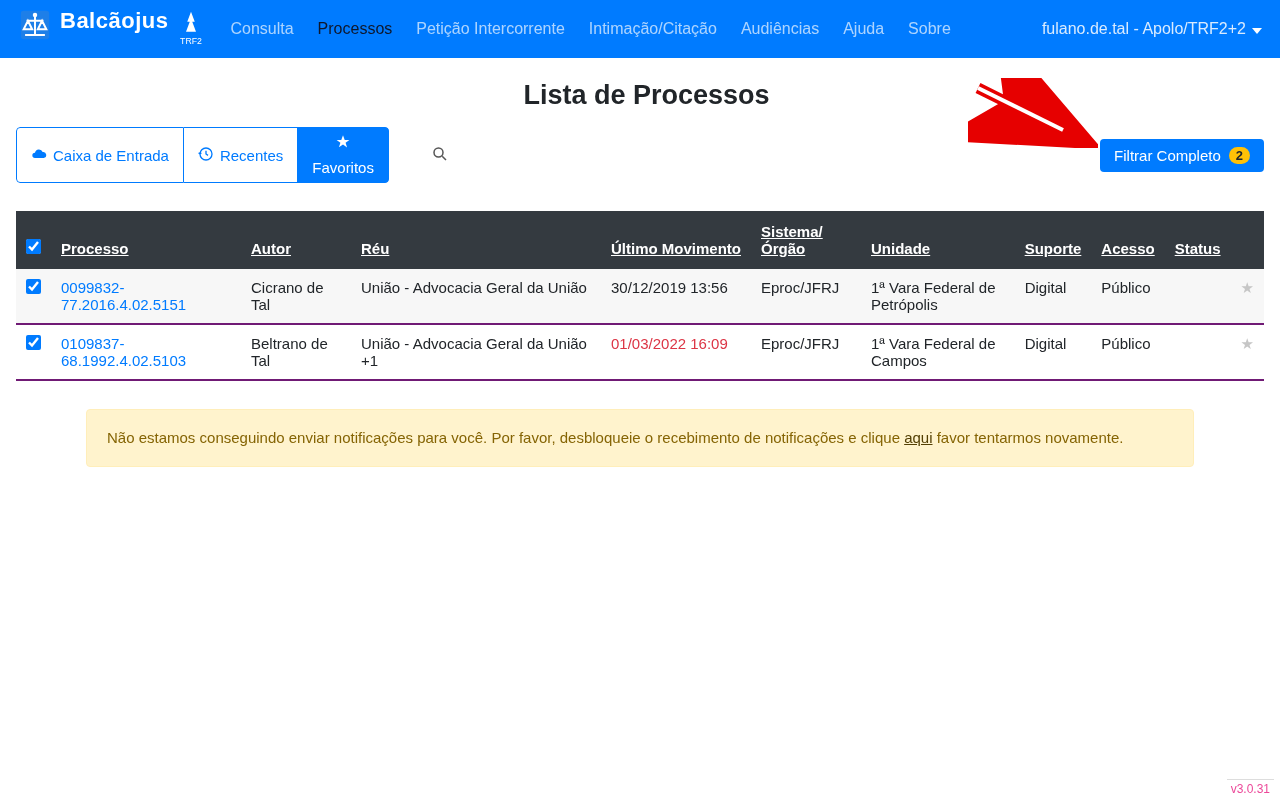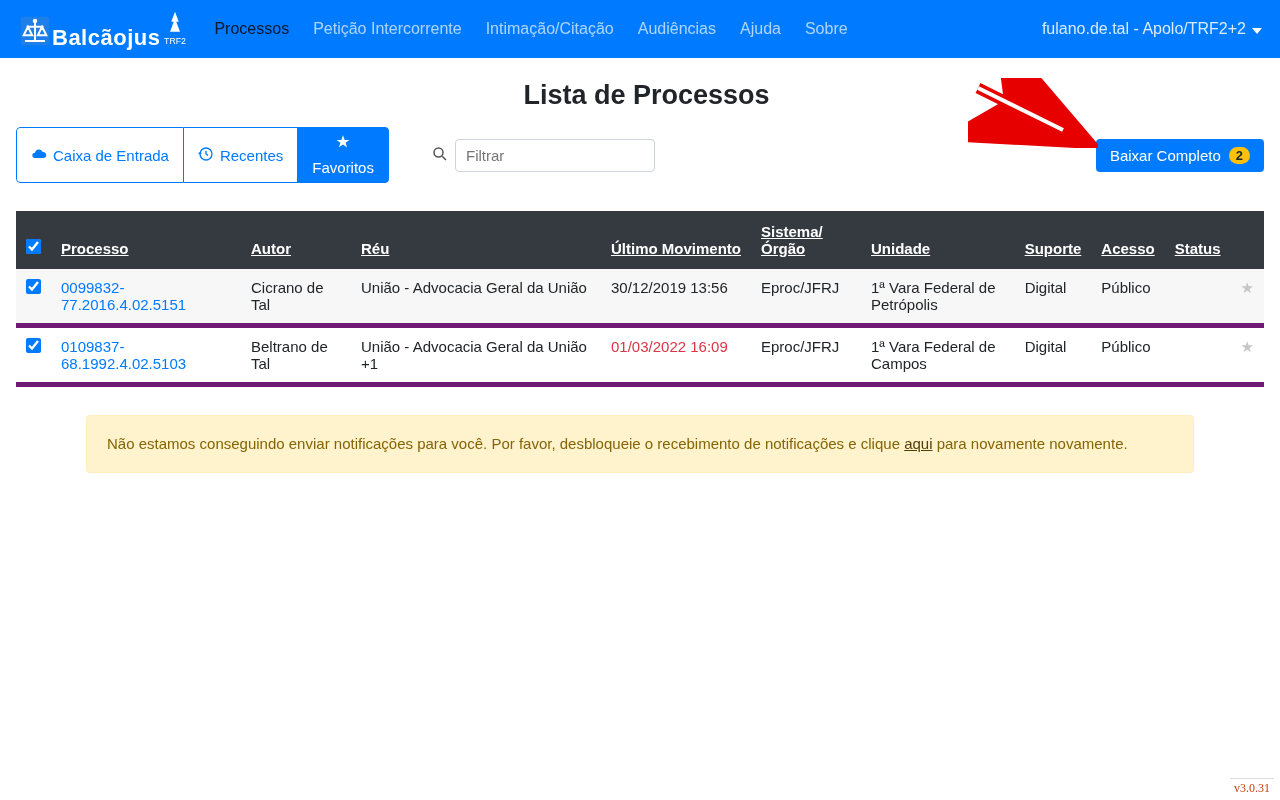--- a/index.html
+++ b/index.html
@@ -1,20 +1,20 @@
 <!DOCTYPE html>
 <html><head>
 <meta charset="utf-8">
 <style>
   * { box-sizing: border-box; margin: 0; padding: 0; }
   body { font-family: "Segoe UI", Arial, sans-serif; font-size: 15px; color: #212529; background: #fff; width: 1280px; height: 800px; position: relative; overflow: hidden; }
 
   
   .navbar { background: #007bff; height: 58px; display: flex; align-items: center; padding: 0 18px; color: #fff; }
-  .brand { display: flex; align-items: flex-end; margin-right: 14px; }
+  .brand { display: flex; align-items: flex-start; gap: 8px; margin-right: 14px; }
   .brand-text { font-size: 22px; font-weight: 600; letter-spacing: 0.5px; }
   .nav-links { display: flex; gap: 4px; flex: 1; }
   .nav-links a { color: rgba(255,255,255,0.68); text-decoration: none; padding: 8px 10px; font-size: 16px; }
   .nav-links a.active { color: #0f172a; font-weight: 500; }
   .user-info { color: rgba(255,255,255,0.85); font-size: 16px; display: flex; align-items: center; gap: 6px; cursor: pointer; text-align: right; }
 
   
   .page-title { text-align: center; font-size: 27px; font-weight: 600; margin: 22px 0 16px; padding-left: 13px; }
 
   
@@ -32,33 +32,33 @@
   .badge-yellow { background: #ffc107; color: #212529; border-radius: 10px; padding: 1px 7px; font-size: 13px; font-weight: 600; }
 
   
   .arrow { position: absolute; top: 78px; left: 968px; pointer-events: none; }
 
   
   .table-wrap { padding: 0 16px; }
   table { width: 100%; border-collapse: collapse; }
   thead th { background: #343a40; color: #fff; font-weight: 700; text-align: left; padding: 12px 10px; font-size: 15px; vertical-align: bottom; text-decoration: underline; }
   thead th:first-child { width: 24px; text-align: center; }
-  tbody td { padding: 10px 10px; vertical-align: top; border-bottom: 5px solid #701a75; font-size: 15px; }
+  tbody td { padding: 10px 10px; vertical-align: top; border-bottom: 2px solid #701a75; font-size: 15px; }
   tbody tr:nth-child(odd) { background: #f7f7f7; }
   .proc-link { color: #007bff; text-decoration: none; }
   .red-date { color: #dc3545; }
   .star-cell { color: #c6c6c6; text-align: right; width: 26px; }
   input[type="checkbox"] { accent-color: #007bff; width: 15px; height: 15px; cursor: pointer; }
 
   
   .alert { margin: 28px 86px 0; background: #fff3cd; border: 1px solid #ffeeba; color: #856404; padding: 16px 20px; border-radius: 4px; font-size: 15px; line-height: 1.6; }
   .alert a { color: #533f03; text-decoration: underline; }
 
   
-  .footer { position: absolute; bottom: 2px; right: 6px; font-size: 12px; color: #c2410c; border-top: 1px solid #ddd; padding: 2px 4px; font-family: Liberation Serif, serif; }
+  .footer { position: absolute; bottom: 2px; right: 6px; font-size: 12px; color: #ec4899; border-top: 1px solid #ddd; padding: 2px 4px; }
 
   .ico-svg { width: 16px; height: 16px; flex-shrink: 0; }
 </style>
 </head>
 <body>
 
 <div class="navbar">
   <div class="brand">
     <span>
       <svg class="ico-svg" style="width:34px;height:34px" viewBox="0 0 24 24" fill="#fff">
@@ -69,20 +69,21 @@
     </span>
     <span class="brand-text">Balcãojus</span>
     <span>
       <svg style="width:30px;height:40px" viewBox="0 0 24 30" fill="#fff">
           <path d="M12 2l3 8h-2l3 8h-8l3-8h-2z"></path>
           <text x="12" y="28" font-size="7" text-anchor="middle" fill="#fff" font-family="Arial">TRF2</text>
         </svg>
     </span>
   </div>
   <div class="nav-links">
+    <a href="#">Consulta</a>
     <a href="#" class="active">Processos</a>
     <a href="#">Petição Intercorrente</a>
     <a href="#">Intimação/Citação</a>
     <a href="#">Audiências</a>
     <a href="#">Ajuda</a>
     <a href="#">Sobre</a>
   </div>
   <div class="user-info">
     <span>fulano.de.tal - Apolo/TRF2+2</span>
     <span>
@@ -124,27 +125,26 @@
     </button>
   </div>
 
   <div class="filter-wrap">
     <span>
       <svg width="18" height="18" viewBox="0 0 24 24" fill="none" stroke="#555" stroke-width="2">
           <circle cx="10" cy="10" r="6"></circle>
           <path d="M20 20l-5-5"></path>
         </svg>
     </span>
-    <input class="filter-input" type="text" placeholder="Filtrar" style="">
   </div>
 
   <div class="spacer"></div>
 
   <button class="baixar-btn">
-    <span>Baixar Completo</span>
+    <span>Filtrar Completo</span>
     <span class="badge-yellow">2</span>
   </button>
 </div>
 
 <div class="arrow">
   <svg width="130" height="70" viewBox="0 0 130 70">
     <defs>
       <marker id="ah" markerWidth="14" markerHeight="14" refX="10" refY="6" orient="auto">
         <path d="M0 0L14 6L0 12L4 6Z" fill="#e60000"></path>
       </marker>
@@ -196,16 +196,16 @@
         <td>Digital</td>
         <td>Público</td>
         <td></td>
         <td class="star-cell">★</td>
       </tr>
     </tbody>
   </table>
 </div>
 
 <div class="alert">
-  <span>Não estamos conseguindo enviar notificações para você. Por favor, desbloqueie o recebimento de notificações e clique </span><a href="#">aqui</a><span> para novamente novamente.</span>
+  <span>Não estamos conseguindo enviar notificações para você. Por favor, desbloqueie o recebimento de notificações e clique </span><a href="#">aqui</a><span> favor tentarmos novamente.</span>
 </div>
 
 <div class="footer">v3.0.31</div>
 
 </body></html>

